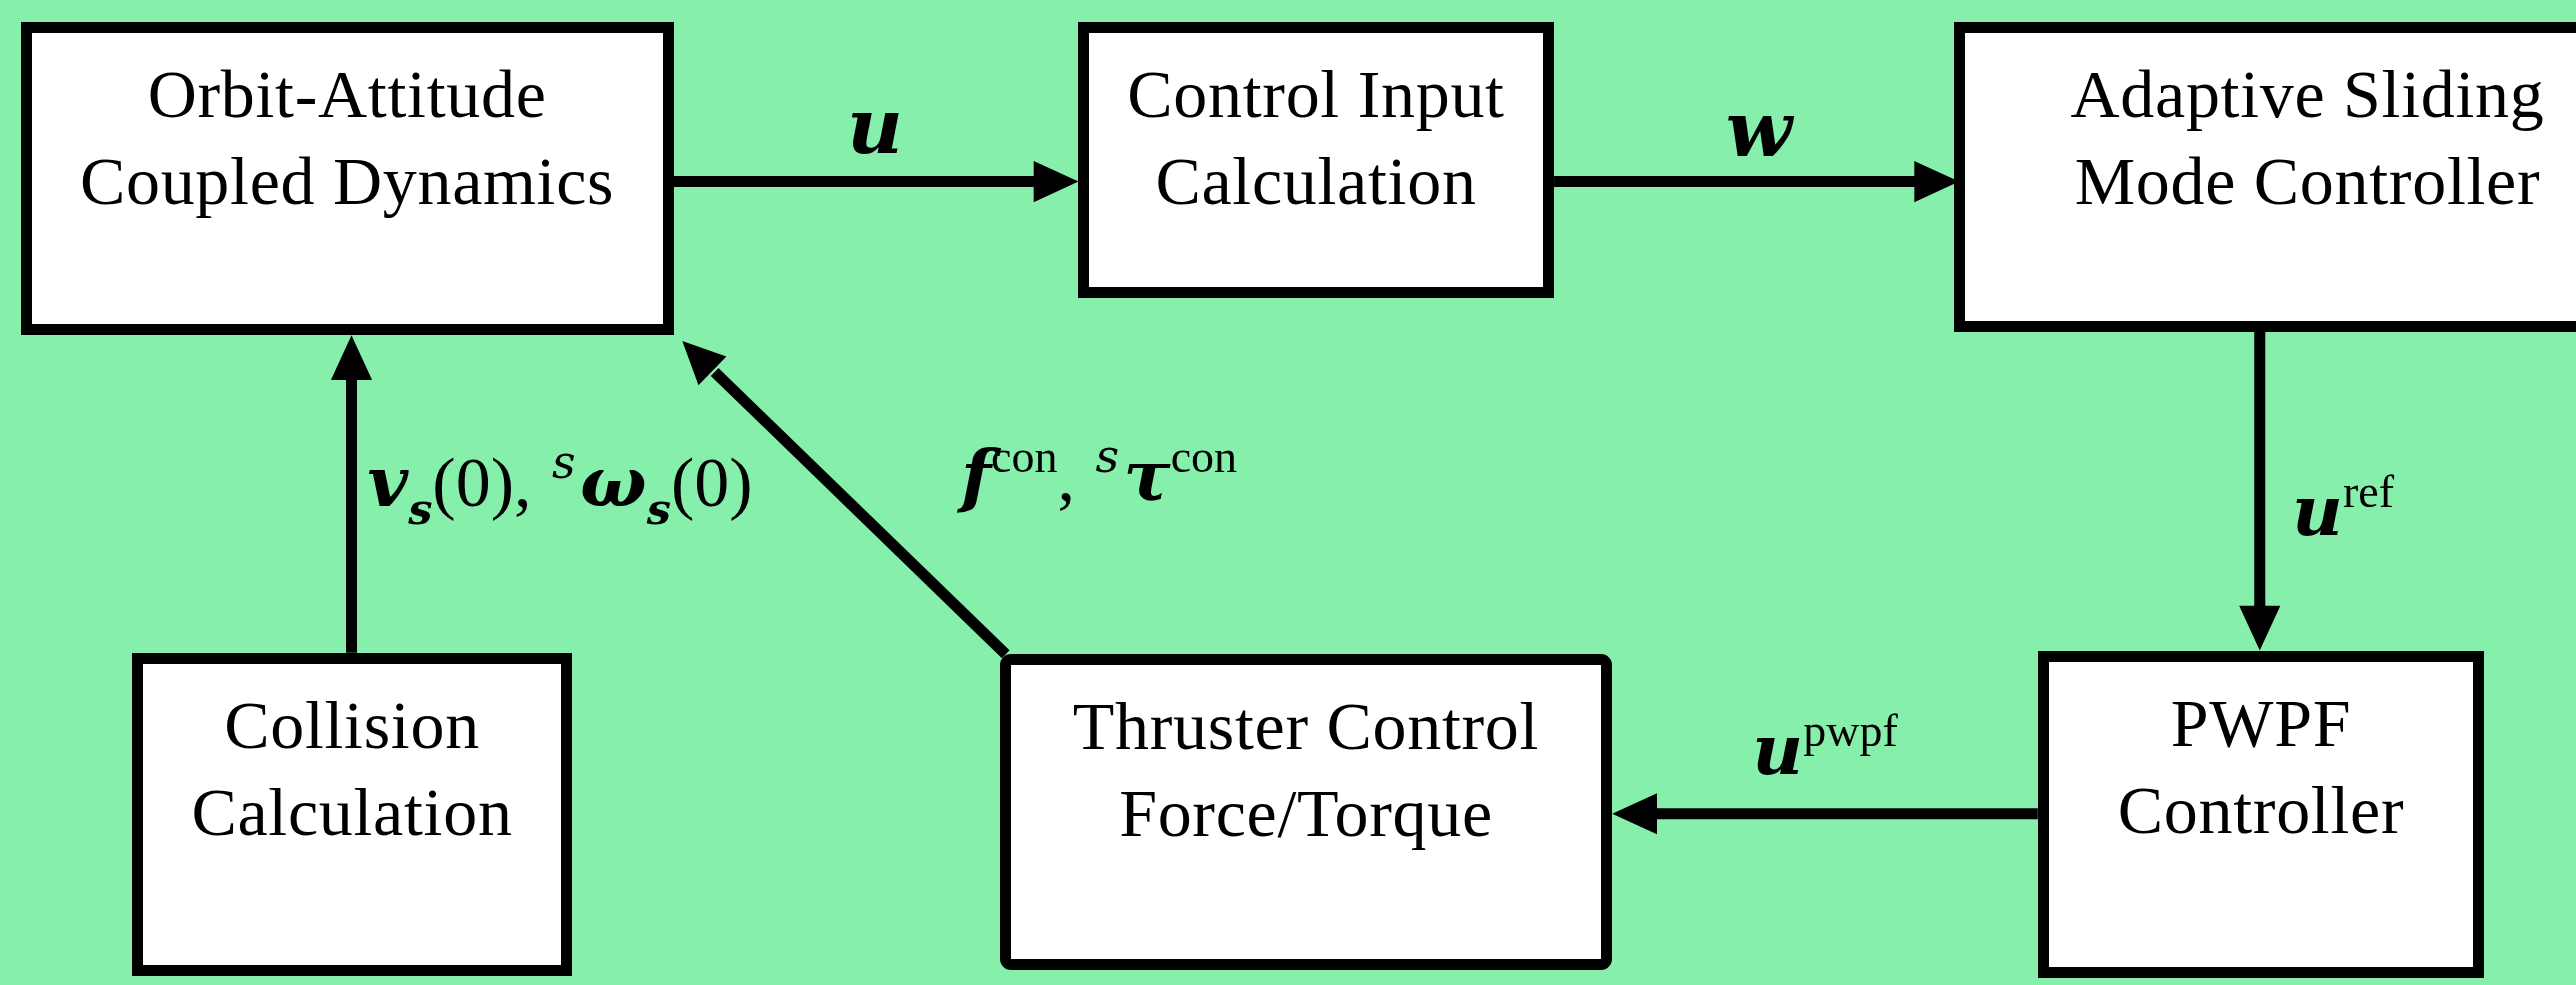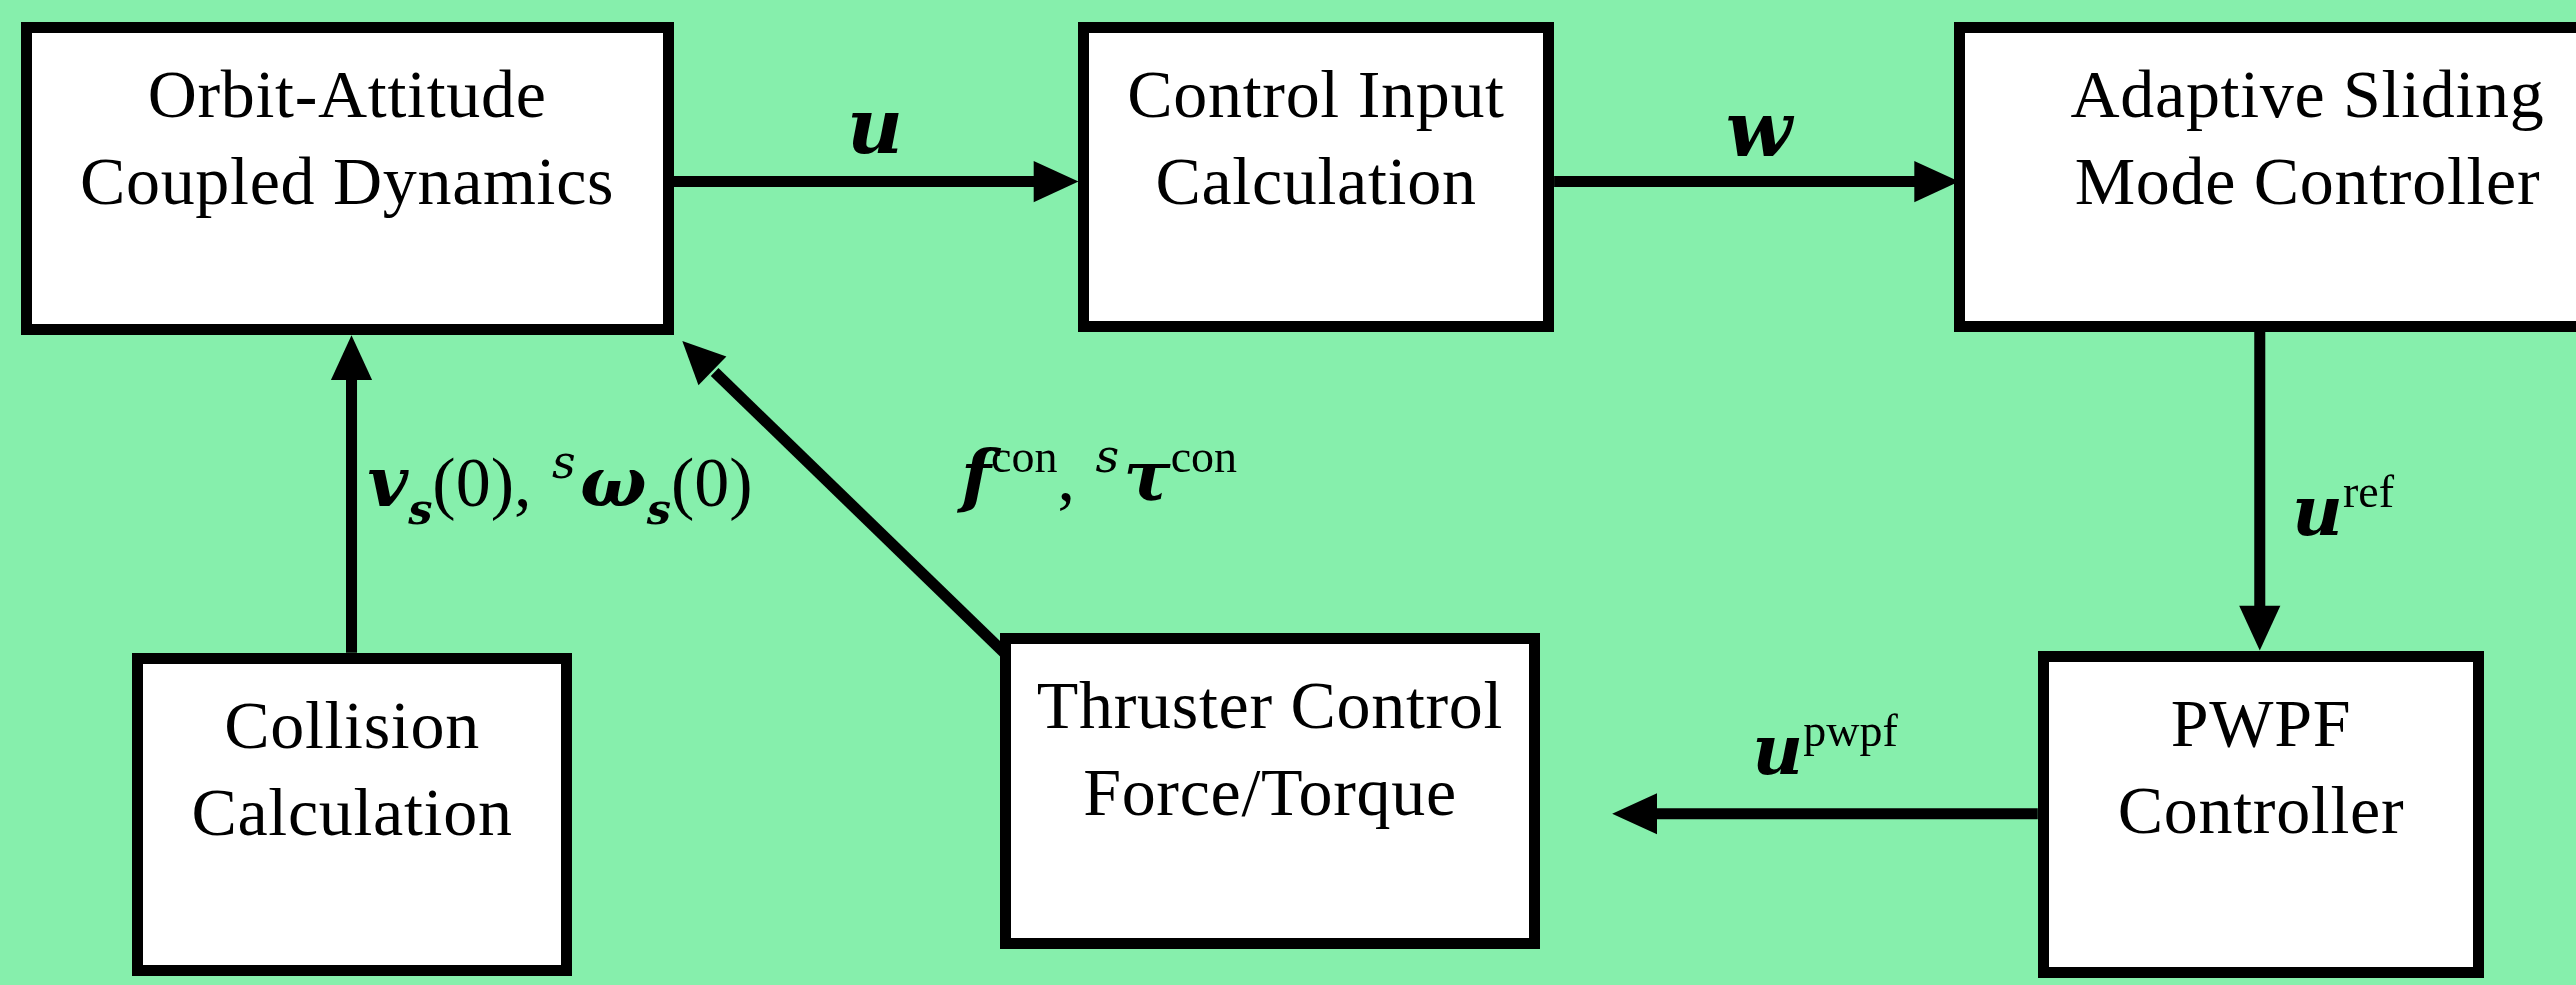--- a/index.html
+++ b/index.html
@@ -79,42 +79,42 @@
     </g>
   </svg>
 
   <div class="box" style="left:20.6px; top:22px; width:653px; height:313px;">
     <div class="lbl">
       <span class="line">Orbit-Attitude</span>
       <span class="line">Coupled Dynamics</span>
     </div>
   </div>
 
-  <div class="box" style="left:1078px; top:22px; width:476px; height:310px;">
+  <div class="box" style="left:1078px; top:22px; width:476px; height:276px;">
     <div class="lbl">
       <span class="line">Control Input</span>
       <span class="line">Calculation</span>
     </div>
   </div>
 
   <div class="box" style="left:1954px; top:22px; width:707px; height:310px;">
     <div class="lbl">
       <span class="line">Adaptive Sliding</span>
       <span class="line">Mode Controller</span>
     </div>
   </div>
 
   <div class="box" style="left:132px; top:653px; width:440px; height:323px;padding-left:12px;">
     <div class="lbl">
       <span class="line">Collision</span>
       <span class="line">Calculation</span>
     </div>
   </div>
 
-  <div class="box" style="left:1000px; top:633px; width:540px; height:316px;">
+  <div class="box" style="left:1000px; top:654px; width:612px; height:316px;border-radius:11px;">
     <div class="lbl">
       <span class="line">Thruster Control</span>
       <span class="line">Force/Torque</span>
     </div>
   </div>
 
   <div class="box" style="left:2038px; top:651px; width:446px; height:327px;">
     <div class="lbl">
       <span class="line">PWPF</span>
       <span class="line">Controller</span>

